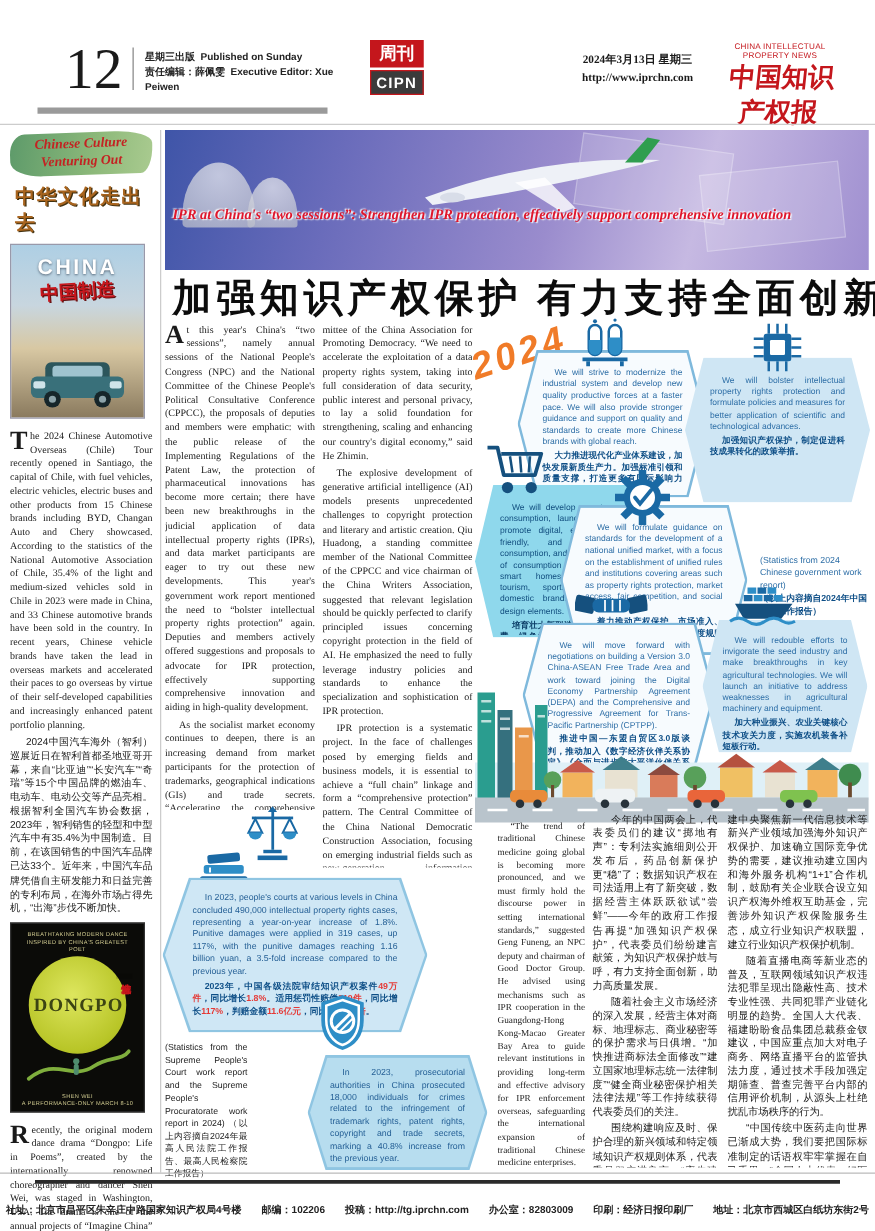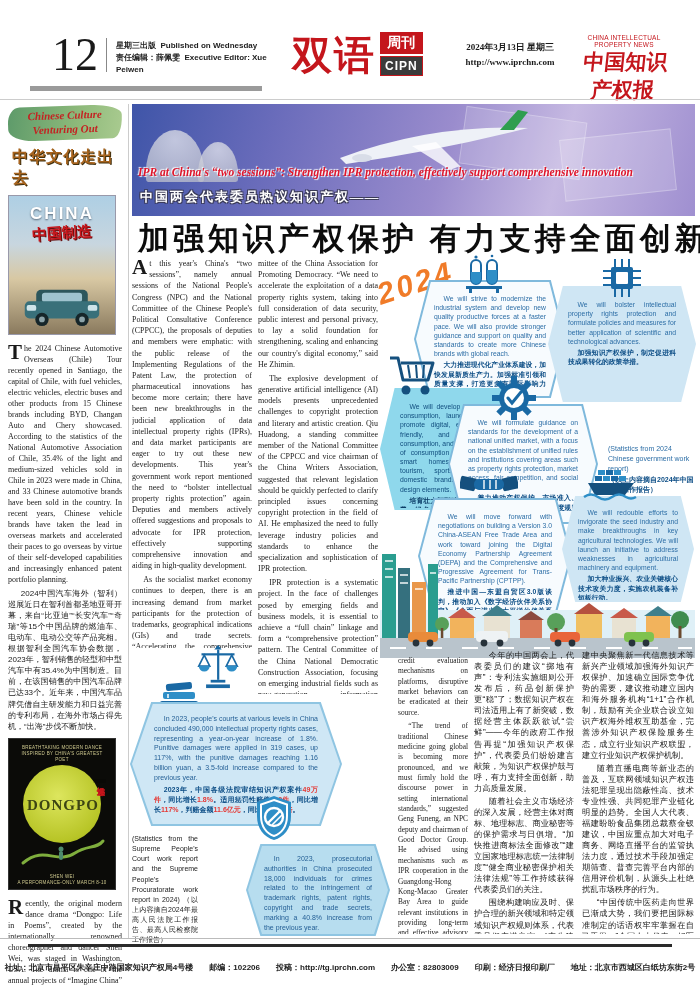--- a/index.html
+++ b/index.html
@@ -68,27 +68,26 @@
 </style>
 </head>
 <body>
 
 <div class="page">
 
   <div class="abs" style="left:30px;top:20px;width:640px;height:76px;">
     <div class="abs pageno" style="left:22px;top:8px;">12</div>
     <div class="abs hdr-vline" style="left:76px;top:18px;"></div>
     <div class="abs" style="left:86px;top:20px;width:170px;">
-      <div class="hdr-small"><span>星期三出版</span>&nbsp;&nbsp;<span>Published on Wednesday</span></div>
+      <div class="hdr-small"><span>星期三出版</span>&nbsp;&nbsp;<span>Published on Sunday</span></div>
       <div class="hdr-small"><span>责任编辑：薛佩雯</span>&nbsp;&nbsp;<span>Executive Editor: Xue Peiwen</span></div>
     </div>
     <div class="abs hdr-bar" style="left:0;top:66px;width:232px;"></div>
 
     <div class="abs" style="left:262px;top:8px;display:flex;align-items:flex-start;">
-      <div class="mast-cn">双语</div>
       <div style="margin-left:4px;margin-top:4px;">
         <div class="mast-week">周刊</div>
         <div class="mast-abbr" style="margin-top:2px;">CIPN</div>
       </div>
     </div>
 
     <div class="abs hdr-date" style="left:420px;top:20px;width:120px;font-family:Liberation Serif, serif;">
       <div>2024年3月13日 星期三</div>
       <div>http://www.iprchn.com</div>
     </div>
@@ -150,21 +149,20 @@
     <div class="abs dome" style="left:66px;top:38px;width:40px;height:40px;"></div>
     <div class="abs circ" style="left:330px;top:10px;width:120px;height:56px;transform:rotate(8deg);"></div>
     <div class="abs circ" style="left:430px;top:30px;width:110px;height:60px;transform:rotate(-6deg);"></div>
     <svg class="abs" style="left:200px;top:2px;" width="210" height="70" viewBox="0 0 210 70">
       <path d="M8 52 Q100 18 196 22 Q110 44 14 58 Z" fill="#eef1f7"></path>
       <path d="M168 24 L186 4 L196 6 L182 24 Z" fill="#2f9e4f"></path>
       <path d="M80 40 L118 64 L128 60 L104 36 Z" fill="rgba(255,255,255,.8)"></path>
       <ellipse cx="30" cy="52" rx="10" ry="4" fill="#d8dde8"></ellipse>
     </svg>
     <div class="abs hero-en" style="left:6px;top:62px;">IPR at China's “two sessions”: Strengthen IPR protection, effectively support comprehensive innovation</div>
-    <div class="abs hero-cn" style="left:8px;top:84px;">中国两会代表委员热议知识产权——</div>
   </div>
   <div class="abs" style="left:132px;top:218px;width:563px;height:36px;">
     <div class="headline" style="margin-left:6px;">加强知识产权保护 有力支持全面创新</div>
   </div>
 
   <div class="abs" style="left:130px;top:256px;width:565px;height:682px;">
 
     <div class="col" style="left:2px;top:2px;width:120px;height:390px;">
       <p class="en-p dropcap">At this year's China's “two sessions”, namely annual sessions of the National People's Congress (NPC) and the National Committee of the Chinese People's Political Consultative Conference (CPPCC), the proposals of deputies and members were emphatic: with the public release of the Implementing Regulations of the Patent Law, the protection of pharmaceutical innovations has become more certain; there have been new breakthroughs in the judicial application of data intellectual property rights (IPRs), and data market participants are eager to try out these new developments. This year's government work report mentioned the need to “bolster intellectual property rights protection” again. Deputies and members actively offered suggestions and proposals to advocate for IPR protection, effectively supporting comprehensive innovation and aiding in high-quality development.</p>
       <p class="en-p" style="text-indent:1.4em;">As the socialist market economy continues to deepen, there is an increasing demand from market participants for the protection of trademarks, geographical indications (GIs) and trade secrets. “Accelerating the comprehensive revision of the Trademark Law,” “establishing a unified national legal system for GIs” and “improving the relevant laws and regulations for the protection of trade secrets” are among the issues that continue to command attention from the deputies and members.</p>
@@ -400,21 +398,20 @@
       <line x1="18" y1="31" x2="29" y2="20" stroke="#fff" stroke-width="1.6"></line>
     </svg>
     <div class="hexb" style="left:116px;top:588px;width:144px;height:92px;background:#8fc5e2;">
       <div class="hexi" style="background:#b7ddef;padding:8px 16px;">
         <p class="stat-en">In 2023, prosecutorial authorities in China prosecuted 18,000 individuals for crimes related to the infringement of trademark rights, patent rights, copyright and trade secrets, marking a 40.8% increase from the previous year.</p>
 
       </div>
     </div>
 
     <div class="col" style="left:268px;top:400px;width:70px;height:278px;">
-      <p class="en-p" style="font-size:7.4px;">credit evaluation mechanisms on platforms, disruptive market behaviors can be eradicated at their source.</p>
       <p class="en-p" style="font-size:7.4px;text-indent:1.4em;">“The trend of traditional Chinese medicine going global is becoming more pronounced, and we must firmly hold the discourse power in setting international standards,” suggested Geng Funeng, an NPC deputy and chairman of Good Doctor Group. He advised using mechanisms such as IPR cooperation in the Guangdong-Hong Kong-Macao Greater Bay Area to guide relevant institutions in providing long-term and effective advisory for IPR enforcement overseas, safeguarding the international expansion of traditional Chinese medicine enterprises.</p>
 
     </div>
     <div class="col" style="left:344px;top:394px;width:100px;height:284px;">
       <p class="cn-p">今年的中国两会上，代表委员们的建议“掷地有声”：专利法实施细则公开发布后，药品创新保护更“稳”了；数据知识产权在司法适用上有了新突破，数据经营主体跃跃欲试“尝鲜”——今年的政府工作报告再提“加强知识产权保护”，代表委员们纷纷建言献策，为知识产权保护鼓与呼，有力支持全面创新，助力高质量发展。</p>
       <p class="cn-p">随着社会主义市场经济的深入发展，经营主体对商标、地理标志、商业秘密等的保护需求与日俱增。“加快推进商标法全面修改”“建立国家地理标志统一法律制度”“健全商业秘密保护相关法律法规”等工作持续获得代表委员们的关注。</p>
       <p class="cn-p">围绕构建响应及时、保护合理的新兴领域和特定领域知识产权规则体系，代表委员们广进良言。“率先建立合理的数据产权保护制度，就能在竞争中占得先机。”全国政协常委、副秘书长，民进中央副主席何志敏表示：“要在充分考虑数据安全、公共利益和个人隐私的基础上，加快数据产权制度探索，为做强做大做优数字经济打下坚实基础。”</p>
 
     </div>
     <div class="col" style="left:452px;top:394px;width:112px;height:284px;">

